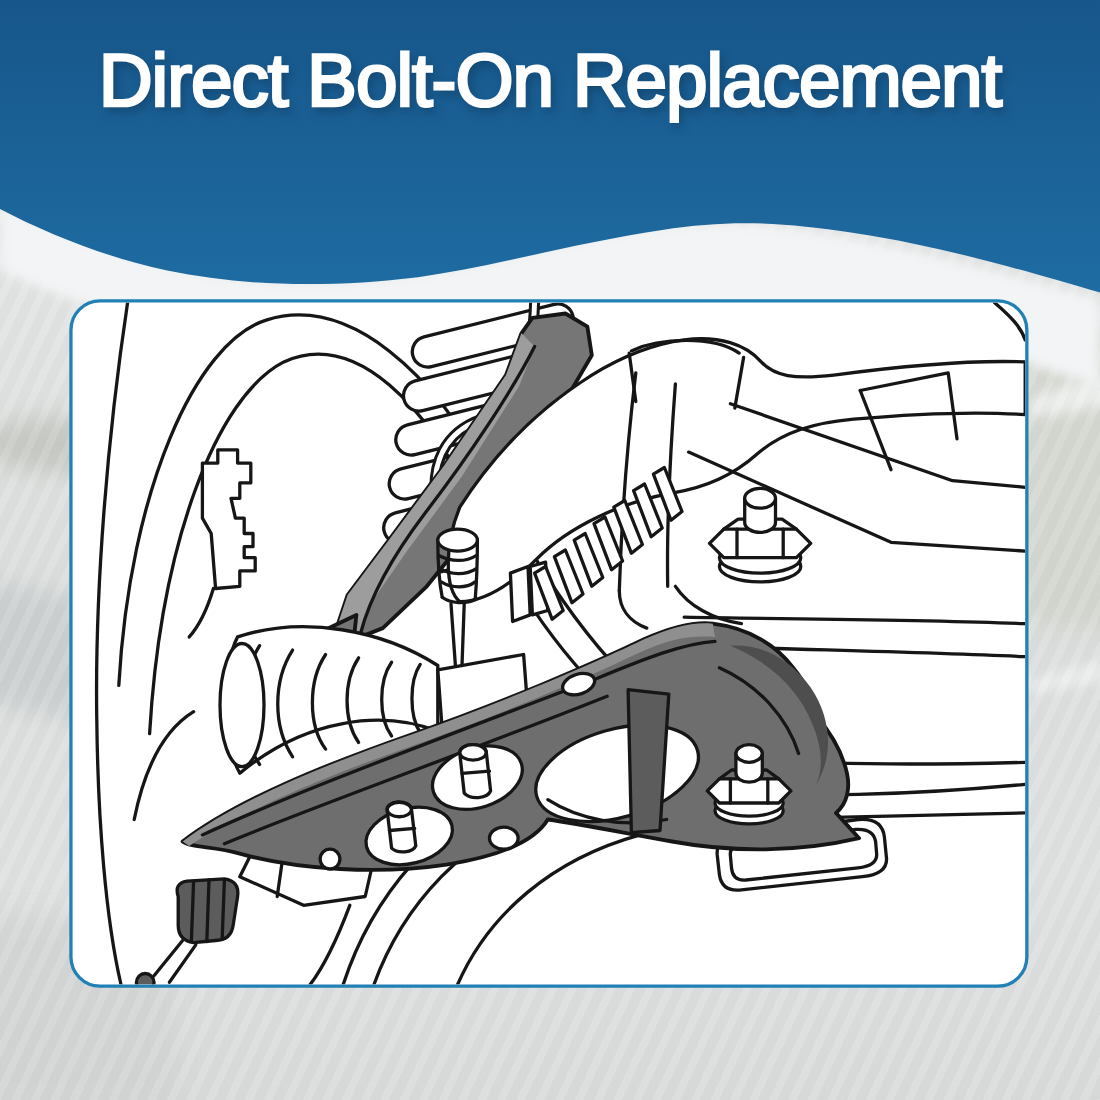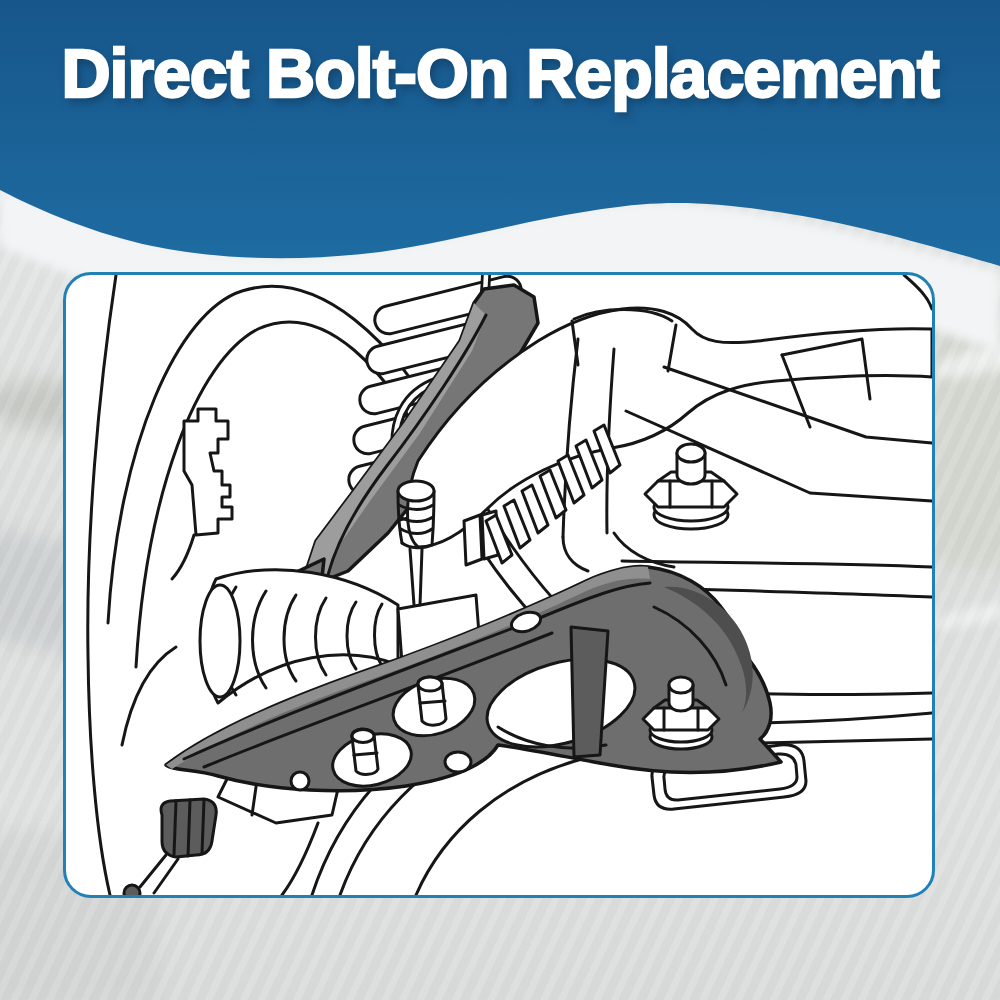--- a/index.html
+++ b/index.html
@@ -19,21 +19,21 @@
   .blob.trees-right{left:928px;top:300px;width:110px;height:270px;background:#ccd0c2;opacity:.5;border-radius:30px;}
   .blob.road-left{left:-30px;top:545px;width:220px;height:110px;background:#c3c7ca;opacity:.6;transform:rotate(10deg);border-radius:20px;}
   .blob.road-left2{left:-30px;top:830px;width:190px;height:180px;background:#ccd0cf;opacity:.5;border-radius:20px;}
   .blob.streak-right{left:930px;top:345px;width:120px;height:26px;background:#f4f6f5;opacity:.8;transform:rotate(-14deg);filter:blur(6px);}
   .blob.streak-right2{left:925px;top:605px;width:120px;height:18px;background:#f2f4f3;opacity:.7;transform:rotate(-12deg);filter:blur(5px);}
   .bg::after{content:"";position:absolute;inset:0;
       background:repeating-linear-gradient(115deg,rgba(255,255,255,.14) 0 7px,rgba(90,95,92,.05) 7px 16px);
       opacity:.55;}
   .hero{position:absolute;inset:0;z-index:1;pointer-events:none;}
   .title{position:absolute;left:0;right:0;top:34px;z-index:2;text-align:center;
-      font-size:68px;font-weight:bold;letter-spacing:-1px;color:#ffffff;white-space:nowrap;
+      font-size:68px;font-weight:normal;letter-spacing:-1px;color:#ffffff;white-space:nowrap;
       -webkit-text-stroke:2.5px #ffffff;
       text-shadow:3px 5px 9px rgba(10,42,70,.5), 1px 2px 0 rgba(13,60,95,.35);}
   .card{position:absolute;left:63px;top:272px;width:872px;height:626px;z-index:3;
       box-sizing:border-box;background:var(--card-bg);
       border:3px solid var(--card-border);border-radius:28px;overflow:hidden;}
   .card svg{display:block;}
   
   .ln path,.ln line{stroke:var(--ink);stroke-width:3;fill:none;stroke-linecap:round;stroke-linejoin:round;}
   .wh{fill:#ffffff !important;stroke:var(--ink);stroke-width:3;stroke-linejoin:round;}
   .gA{fill:var(--part-gray);stroke:var(--ink);stroke-width:3.5;stroke-linejoin:round;}

